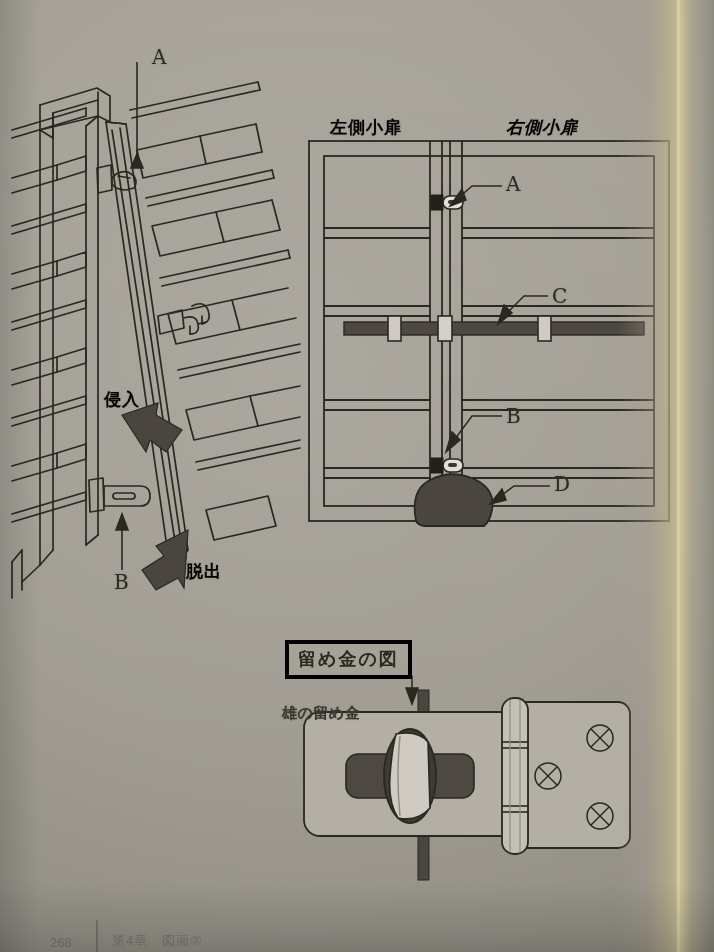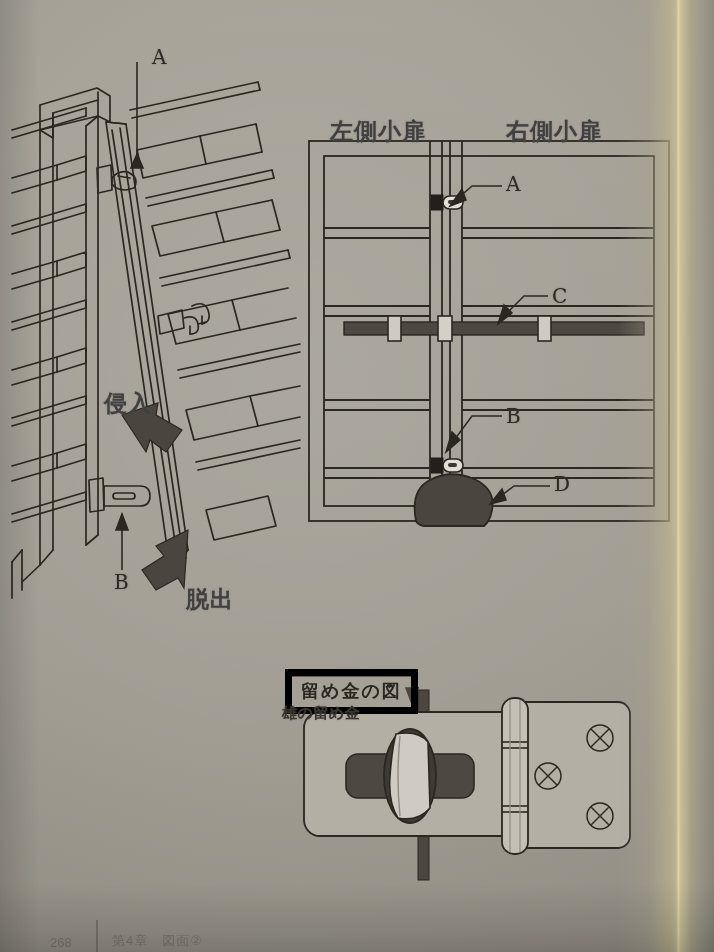--- a/index.html
+++ b/index.html
@@ -42,26 +42,26 @@
     background:linear-gradient(90deg,rgba(0,0,0,0.13) 0%,rgba(0,0,0,0) 100%);
     pointer-events:none;
   }
   .fig{position:absolute;}
   svg{display:block;overflow:visible;}
   .lbl{
     position:absolute;color:#2b2721;white-space:nowrap;
     font-family:"DejaVu Sans","Liberation Sans",sans-serif;
     text-shadow:0 0 1.5px rgba(90,86,78,0.55);
   }
-  .lbl-jp{font-size:23px;letter-spacing:1px;font-weight:600;color:#404040;}
+  .lbl-jp{font-size:17px;letter-spacing:1px;font-weight:600;color:#000000;}
   .lbl-ltr{font-size:20px;font-weight:400;color:#2e2a24;font-family:"DejaVu Serif","Liberation Serif",serif;}
   .lbl-small{font-size:15px;letter-spacing:.5px;color:#3a362f;font-weight:600;margin-top:14px;}
   #boxed-title{
-    position:absolute;left:285px;top:669px;
-    border:7px solid #000000;padding:3px 9px 4px 9px;
+    position:absolute;left:285px;top:640px;
+    border:4px solid #000000;padding:3px 9px 4px 9px;
     font-size:18px;font-weight:700;letter-spacing:2px;color:#2b2721;
     background:rgba(170,166,156,0.25);
     font-family:"DejaVu Sans","Liberation Sans",sans-serif;
   }
   #footer{
     position:absolute;left:0;bottom:0;width:714px;height:44px;
     overflow:hidden;opacity:.30;
   }
   #footer .fnum{position:absolute;left:50px;bottom:2px;font-size:13px;color:#3a362f;}
   #footer .fbar{position:absolute;left:96px;bottom:-2px;width:2px;height:34px;background:#3a362f;}
@@ -211,21 +211,21 @@
 
       <g fill="#4a463f" stroke="#2b2721" stroke-width="1.2">
         <polygon points="188,500 156,516 164,526 142,540 156,560 178,548 184,558"></polygon>
       </g>
     </svg>
   </div>
 
   <div class="lbl lbl-ltr" style="left:152px;top:45px;">A</div>
   <div class="lbl lbl-ltr" style="left:114px;top:570px;">B</div>
   <div class="lbl lbl-jp" style="left:104px;top:388px;font-family:Liberation Serif, serif;">侵入</div>
-  <div class="lbl lbl-jp" style="left:186px;top:560px;margin-top:24px;">脱出</div>
+  <div class="lbl lbl-jp" style="left:186px;top:560px;">脱出</div>
 
   <div class="fig" style="left:306px;top:138px;">
     <svg width="370" height="400" viewBox="0 0 370 400">
       <g fill="none" stroke="#2b2721" stroke-width="1.8" stroke-linejoin="miter">
 
         <rect x="3" y="3" width="360" height="380"></rect>
 
         <rect x="18" y="18" width="330" height="350"></rect>
 
         <line x1="124" y1="3" x2="124" y2="383"></line>
@@ -289,21 +289,21 @@
       </g>
 
       <g stroke="#2b2721" stroke-width="1.5" fill="#2b2721">
         <polyline points="244,348 208,348 192,360" fill="none"></polyline>
         <polygon points="184,366 200,362 196,351"></polygon>
       </g>
     </svg>
   </div>
 
   <div class="lbl lbl-jp" style="left:330px;top:116px;">左側小扉</div>
-  <div class="lbl lbl-jp" style="left:506px;top:116px;">右側小扉</div>
+  <div class="lbl lbl-jp" style="left:506px;top:116px;font-style:italic;">右側小扉</div>
   <div class="lbl lbl-ltr" style="left:506px;top:172px;">A</div>
   <div class="lbl lbl-ltr" style="left:506px;top:404px;">B</div>
   <div class="lbl lbl-ltr" style="left:552px;top:284px;">C</div>
   <div class="lbl lbl-ltr" style="left:554px;top:472px;">D</div>
 
   <div class="fig" style="left:300px;top:690px;">
     <svg width="380" height="190" viewBox="0 0 380 190">
 
       <rect x="118" y="0" width="11" height="190" fill="#4b4740" stroke="#2b2721" stroke-width="1"></rect>
 

